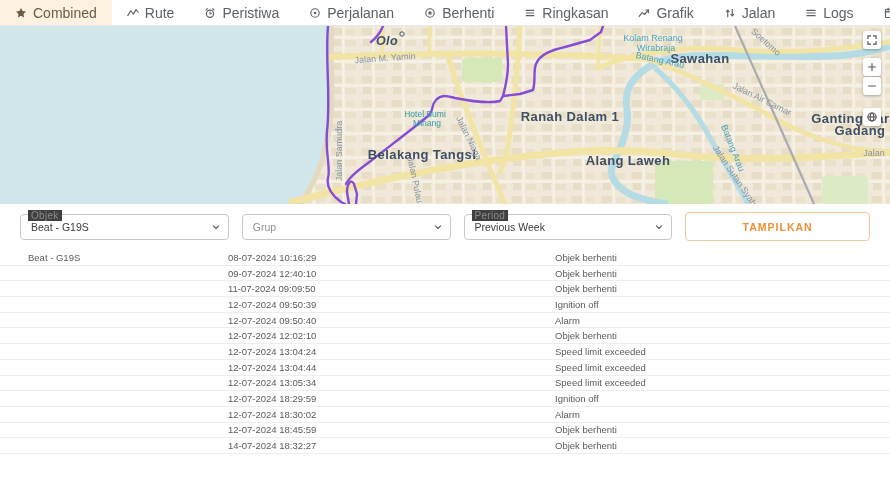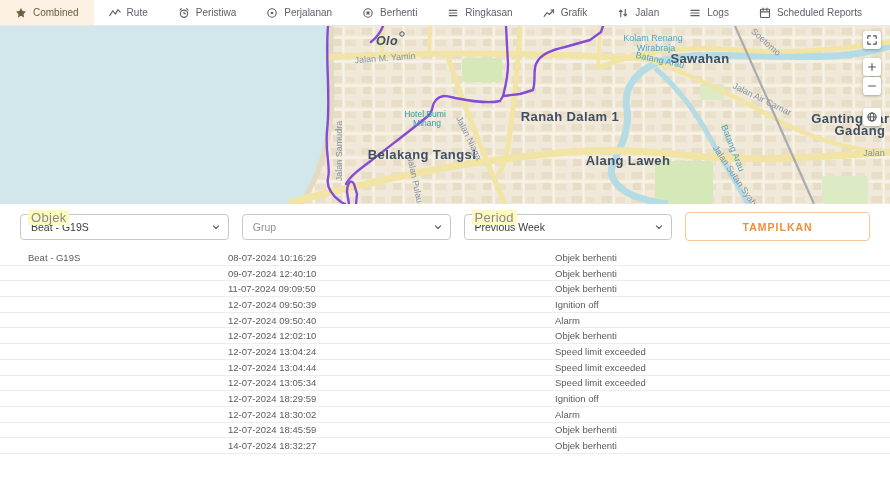--- a/index.html
+++ b/index.html
@@ -5,41 +5,41 @@
   html,body{margin:0;padding:0;}
   body{width:890px;height:500px;overflow:hidden;background:#fff;
        font-family:"Liberation Sans",sans-serif;-webkit-font-smoothing:antialiased;
        --accent:#e07812; --btn-orange:#ed8f35; --active-tab:#fcf1e2; --route:#7d3fd6; --water:#d2e7ec;}
   .icn{width:12px;height:12px;display:block}
   .icn .st{fill:none;stroke:currentColor;stroke-width:1.5;stroke-linecap:round;stroke-linejoin:round}
   .icn .fl{fill:currentColor;stroke:none}
 
   
   .tabbar{height:25px;display:flex;align-items:stretch;border-bottom:1px solid #e8e8e8;background:#fff}
-  .tab{display:flex;align-items:center;gap:6px;padding:0 15px;font-size:10px;color:#5c6167;cursor:pointer;white-space:nowrap}
+  .tab{display:flex;align-items:center;gap:6px;padding:0 15px;font-size:14px;color:#5c6167;cursor:pointer;white-space:nowrap}
   .tab.active{background:var(--active-tab);color:#6e5b41}
 
   
   .map{position:relative;height:178px;overflow:hidden;background:#f0e9d9}
   .map svg.base{position:absolute;left:0;top:0}
   .ml{position:absolute;white-space:nowrap;pointer-events:none}
   .ml-place{font-weight:bold;font-size:13px;color:#3e4e62;letter-spacing:.4px}
   .ml-place.big{font-size:12.5px}
   .ml-street{font-size:9px;color:#8494a4}
   .ml-water{font-size:9px;color:#4aa3c0}
   .ml-poi{font-size:8.5px;color:#2f9daa}
   .mapctl{position:absolute;width:18px;height:18px;background:#fff;border-radius:3px;
           box-shadow:0 1px 3px rgba(0,0,0,.3);display:flex;align-items:center;justify-content:center;
           color:#555;cursor:pointer}
 
   
   .filters{display:flex;gap:13px;align-items:center;padding:8px 20px 9px}
   .sel{flex:1;position:relative;height:24px;border:1px solid #c8c8c8;border-radius:4px;background:#fff;
        display:flex;align-items:center;padding:0 26px 0 10px;font-size:10.5px;color:#3c3c3c;cursor:pointer}
-  .sel .flabel{position:absolute;top:-5px;left:7px;font-size:13px;color:#8b8b8b;background:#fef9c3;padding:0 3px;letter-spacing:.3px}
+  .sel .flabel{position:absolute;top:-5px;left:7px;font-size:10px;color:#8b8b8b;background:#404040;padding:0 3px;letter-spacing:.3px}
   .sel.placeholder .val{color:#909090}
   .sel .chev{position:absolute;right:6px;color:#5f5f5f}
   .btn-tampilkan{flex:1;height:29px;border:1px solid #f3c79b;border-radius:4px;background:#fff;
         color:var(--btn-orange);font-weight:bold;font-size:10.5px;letter-spacing:1px;cursor:pointer;
         font-family:"Liberation Sans",sans-serif}
 
   
   .thead{display:grid;grid-template-columns:200px 327px 1fr;padding-left:28px;height:27px;align-items:center;
          font-size:10.5px;font-weight:bold;color:#3d3d3d;border-bottom:1px solid #dcdcdc}
   .trow{display:grid;grid-template-columns:200px 327px 1fr;padding-left:28px;height:14.7px;align-items:center;

